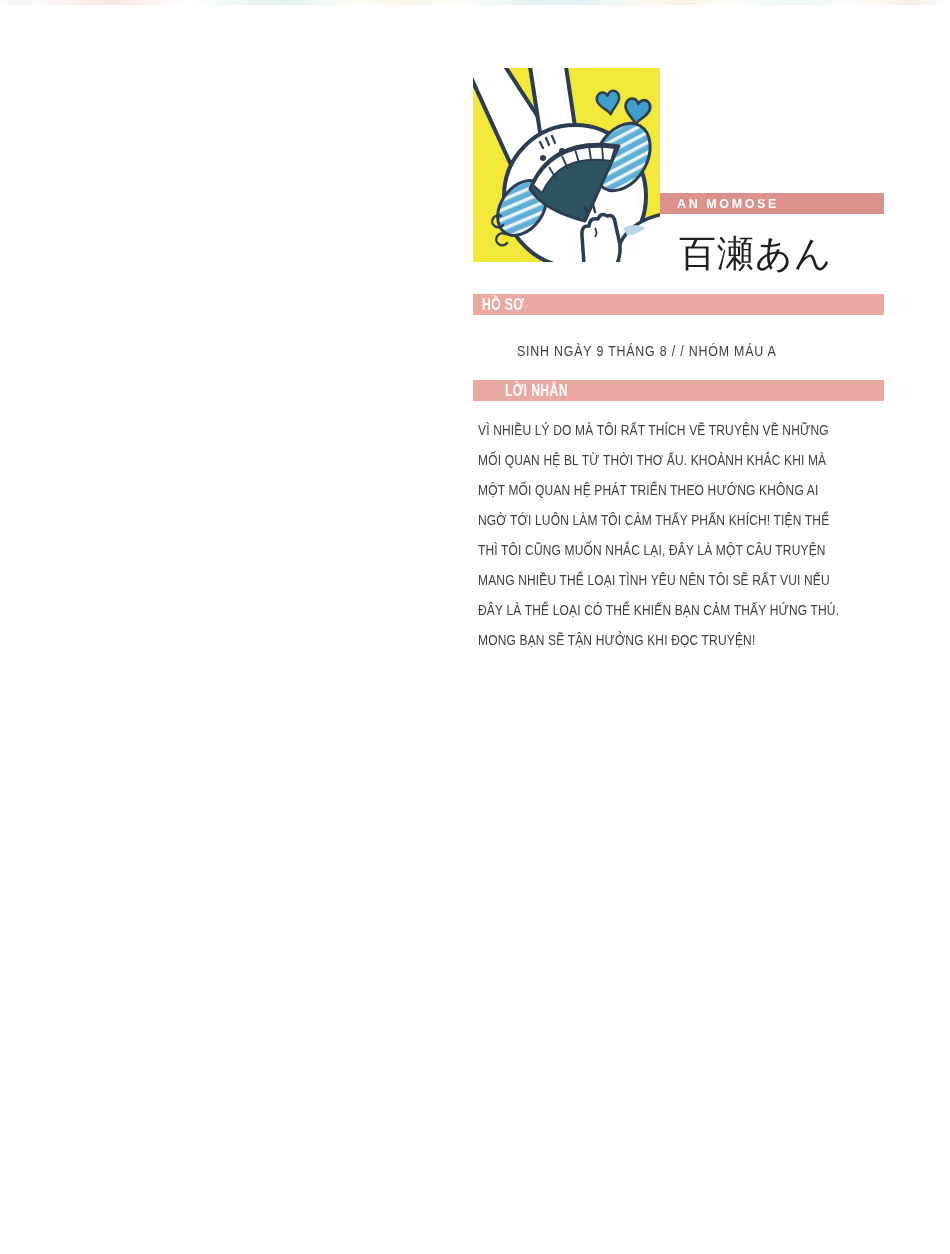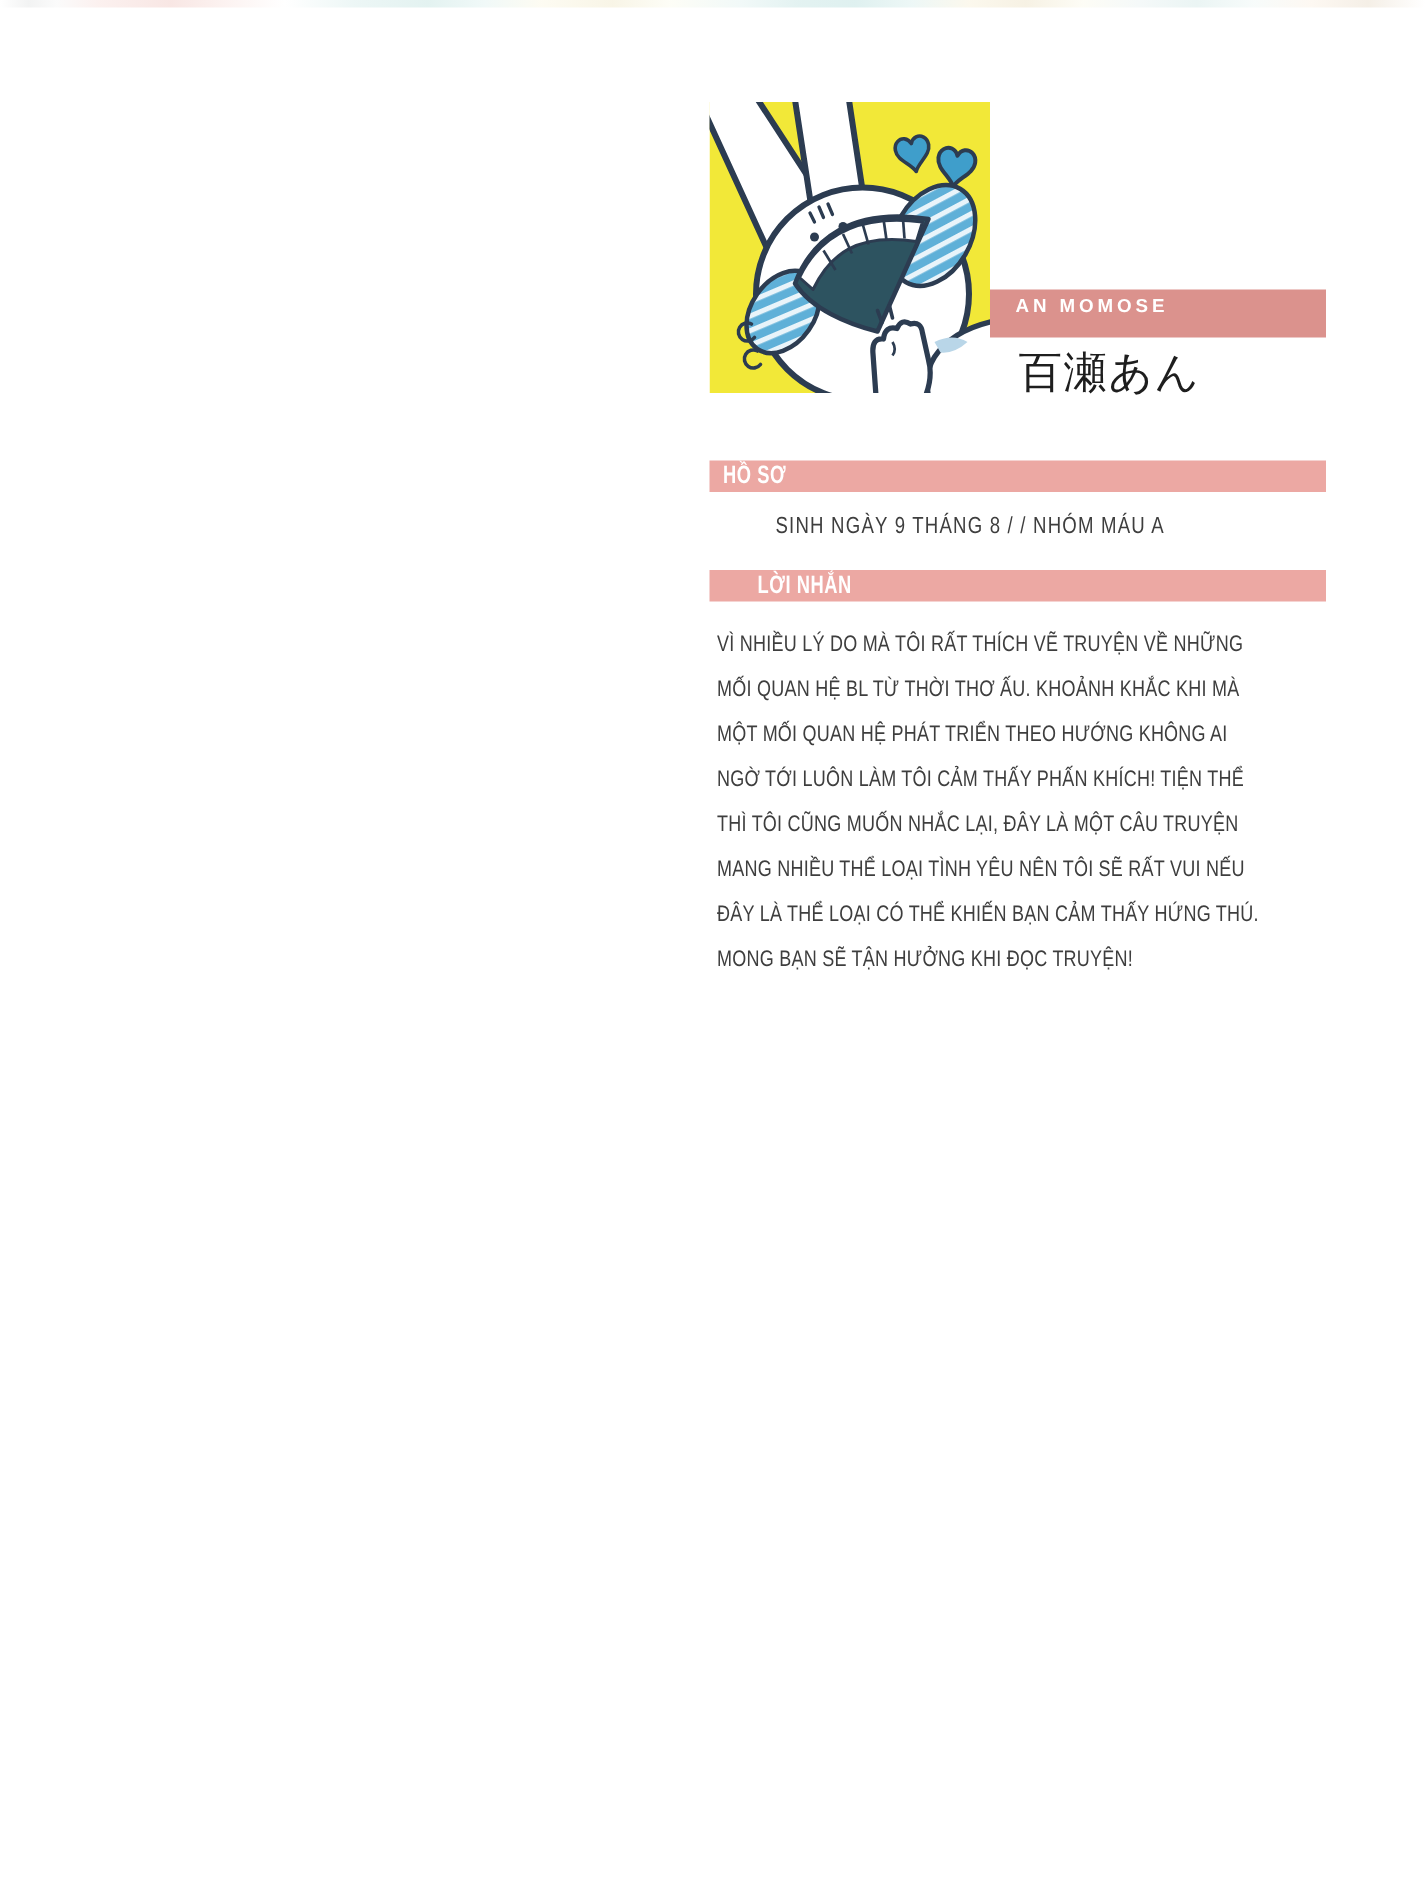--- a/index.html
+++ b/index.html
@@ -23,47 +23,47 @@
       #f3f8f8 80%, #e7f3f2 84%, #f6fbfa 88%,
       #fdf7f0 92%, #f3ece2 96%, #ffffff 100%);
     opacity:.85;
   }
   .illustration {
     position:absolute; left:473px; top:68px;
     width:187px; height:194px;
   }
   .name-banner {
     position:absolute; left:660px; top:193px;
-    width:224px; height:32px;
+    width:224px; height:21px;
     background:#db928d;
     color:#ffffff;
     font-weight:bold; font-size:12.5px; letter-spacing:2.6px;
     line-height:22px; padding-left:17px;
   }
   .jp-name {
     position:absolute; left:679px; top:229px;
-    font-size:29px; letter-spacing:1px; color:#1e1e1e;
+    font-size:37px; letter-spacing:1px; color:#1e1e1e;
     font-family:"DejaVu Sans","Liberation Sans",sans-serif;
   }
   .section-banner {
     position:absolute; left:473px;
     width:411px; height:21px;
     background:#eca8a3;
     color:#ffffff;
     padding-left:9px;
     overflow:hidden;
   }
   .section-banner .condensed {
     display:inline-block;
     font-weight:bold; font-size:16.5px; line-height:21px;
     letter-spacing:.5px;
     transform:scale(.74,1.02); transform-origin:0 50%;
     white-space:nowrap;
   }
-  .profile-banner { top:307px; }
+  .profile-banner { top:294px; }
   .message-banner { top:380px;padding-left:32px; }
   .profile-line {
     position:absolute; left:517px; top:342px;
     font-size:15.5px; color:#3e3e3e; letter-spacing:1px;
     transform:scaleX(.8); transform-origin:0 0;
     white-space:nowrap;
   }
   .message-body {
     position:absolute; left:478px; top:415px;
     font-size:15px; color:#3e3e3e; letter-spacing:.2px;

